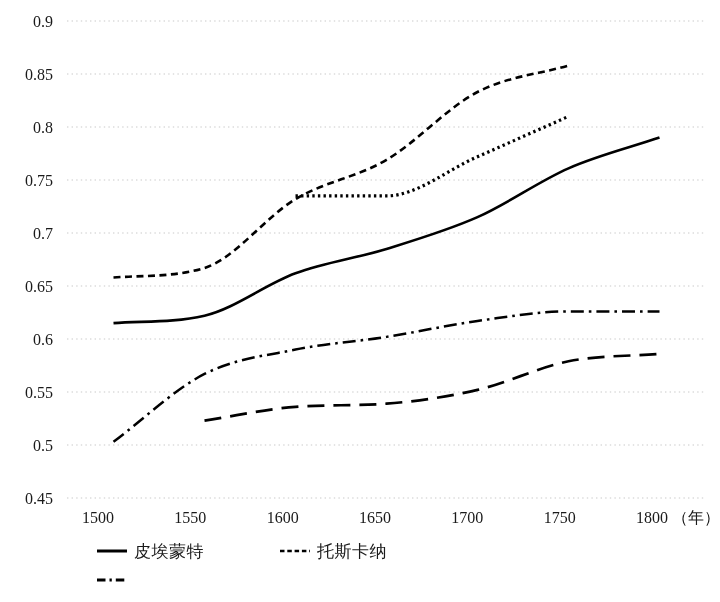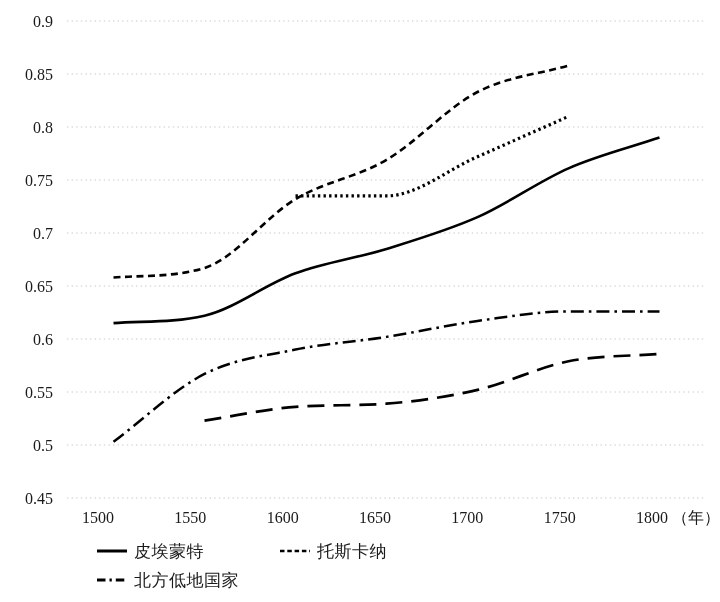--- a/index.html
+++ b/index.html
@@ -67,18 +67,17 @@
         <line x1="1" y1="5" x2="31" y2="5" stroke="#000" stroke-width="2.6" stroke-dasharray="4.5 2.8"></line>
       </svg>
       <span class="legend-label">托斯卡纳</span>
     </div>
 
 
     <div class="legend-item" style="left:96px;top:570px">
       <svg class="swatch" width="32" height="10">
         <line x1="1" y1="5" x2="31" y2="5" stroke="#000" stroke-width="2.8" stroke-dasharray="8.5 4 2.3 4"></line>
       </svg>
-      <span class="legend-label">北方低地国家</span>
     </div>
 
 
   </div>
 </div>
 
 </body></html>

